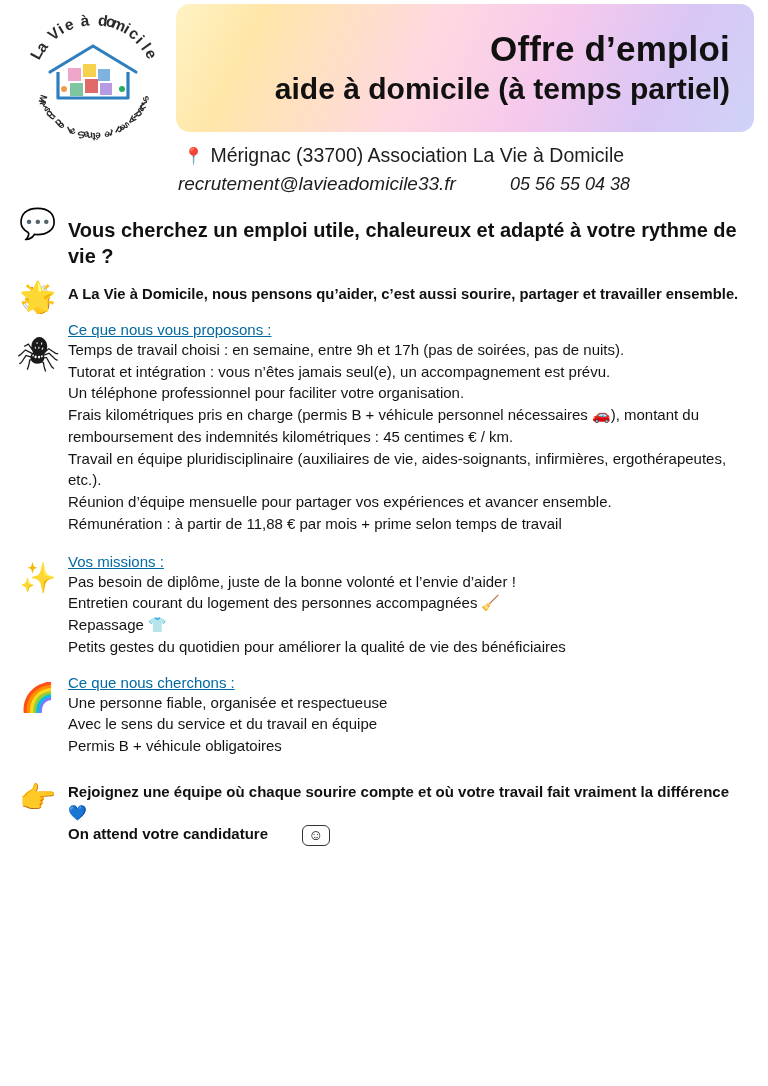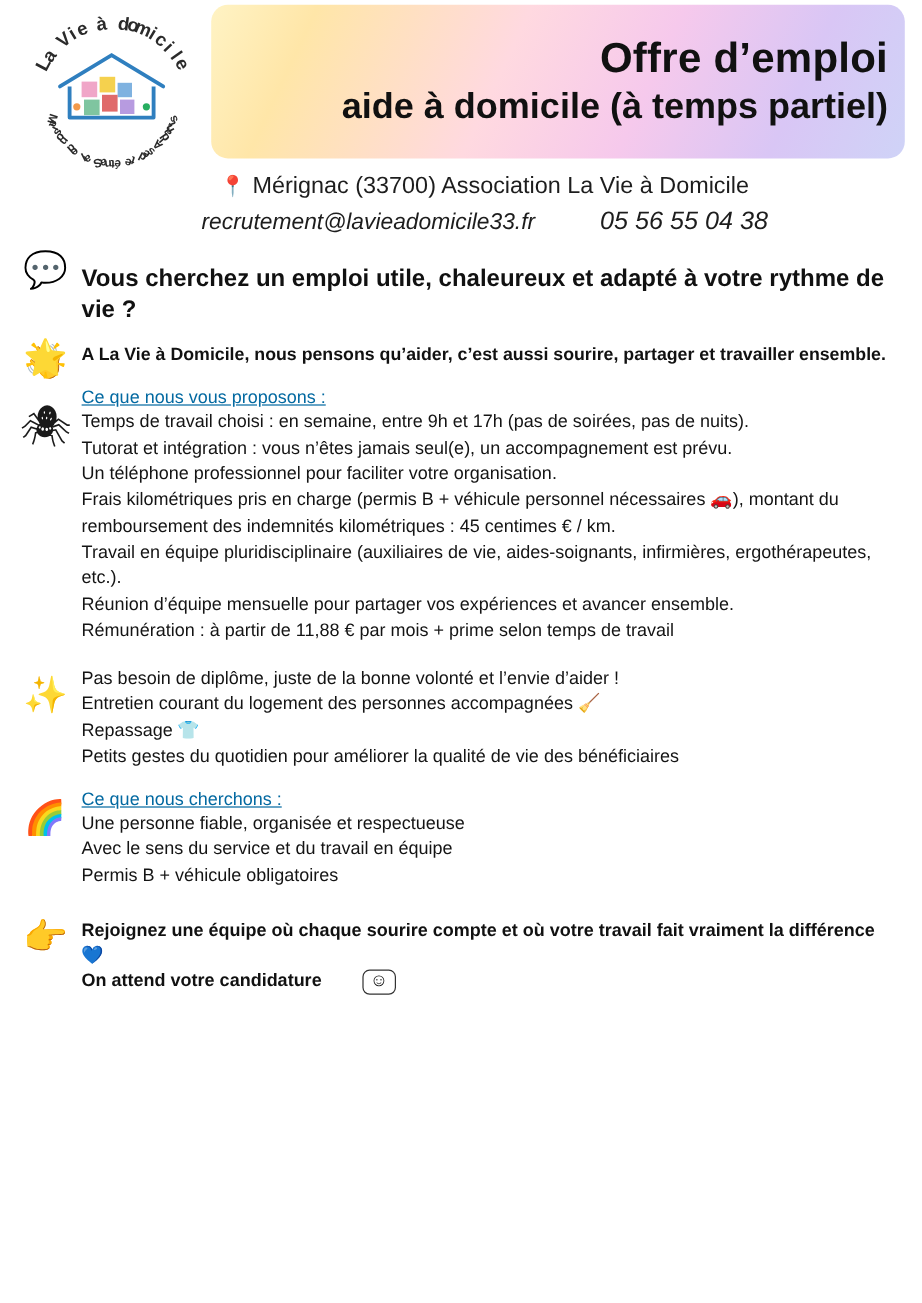--- a/index.html
+++ b/index.html
@@ -79,21 +79,21 @@
         #fff3c4 0%,
         #ffe6a8 14%,
         #ffd9e0 42%,
         #f6c9ec 62%,
         #d9c6f5 82%,
         #cfd3f7 100%);
     display: flex;
     flex-direction: column;
     justify-content: center;
     align-items: flex-end;
-    padding-right: 14px;
+    padding-right: 24px;
     box-sizing: border-box;
   }
   .title-line1 {
     font-size: 35px;
     font-weight: bold;
     color: #111;
     line-height: 1.12;
     letter-spacing: .2px;
   }
   .title-line2 {
@@ -122,21 +122,21 @@
     gap: 54px;
     margin-top: 6px;
     padding-left: 40px;
   }
   .email {
     font-size: 19px;
     font-style: italic;
     color: #1d1d1d;
   }
   .phone {
-    font-size: 21px;
+    font-size: 18px;
     font-style: italic;
     color: #1d1d1d;
   }
 
   
   .block {
     position: relative;
     padding-left: 68px;
     padding-right: 18px;
     margin-top: 14px;
@@ -325,20 +325,21 @@
   <div class="list-line">Tutorat et intégration : vous n’êtes jamais seul(e), un accompagnement est prévu.</div>
   <div class="list-line">Un téléphone professionnel pour faciliter votre organisation.</div>
   <div class="list-line">Frais kilométriques pris en charge (permis B + véhicule personnel nécessaires 🚗), montant du remboursement des indemnités kilométriques : 45 centimes € / km.</div>
   <div class="list-line">Travail en équipe pluridisciplinaire (auxiliaires de vie, aides-soignants, infirmières, ergothérapeutes, etc.).</div>
   <div class="list-line">Réunion d’équipe mensuelle pour partager vos expériences et avancer ensemble.</div>
   <div class="list-line">Rémunération : à partir de 11,88 € par mois + prime selon temps de travail</div>
 </div>
 
 <div class="block" id="block-missions">
   <div class="emoji">✨</div>
+  <div class="section-head">Vos missions :</div>
   <div class="list-line">Pas besoin de diplôme, juste de la bonne volonté et l’envie d’aider !</div>
   <div class="list-line">Entretien courant du logement des personnes accompagnées 🧹</div>
   <div class="list-line">Repassage 👕</div>
   <div class="list-line">Petits gestes du quotidien pour améliorer la qualité de vie des bénéficiaires</div>
 </div>
 
 <div class="block" id="block-seek">
   <div class="emoji">🌈</div>
   <div class="section-head">Ce que nous cherchons :</div>
   <div class="list-line">Une personne fiable, organisée et respectueuse</div>

